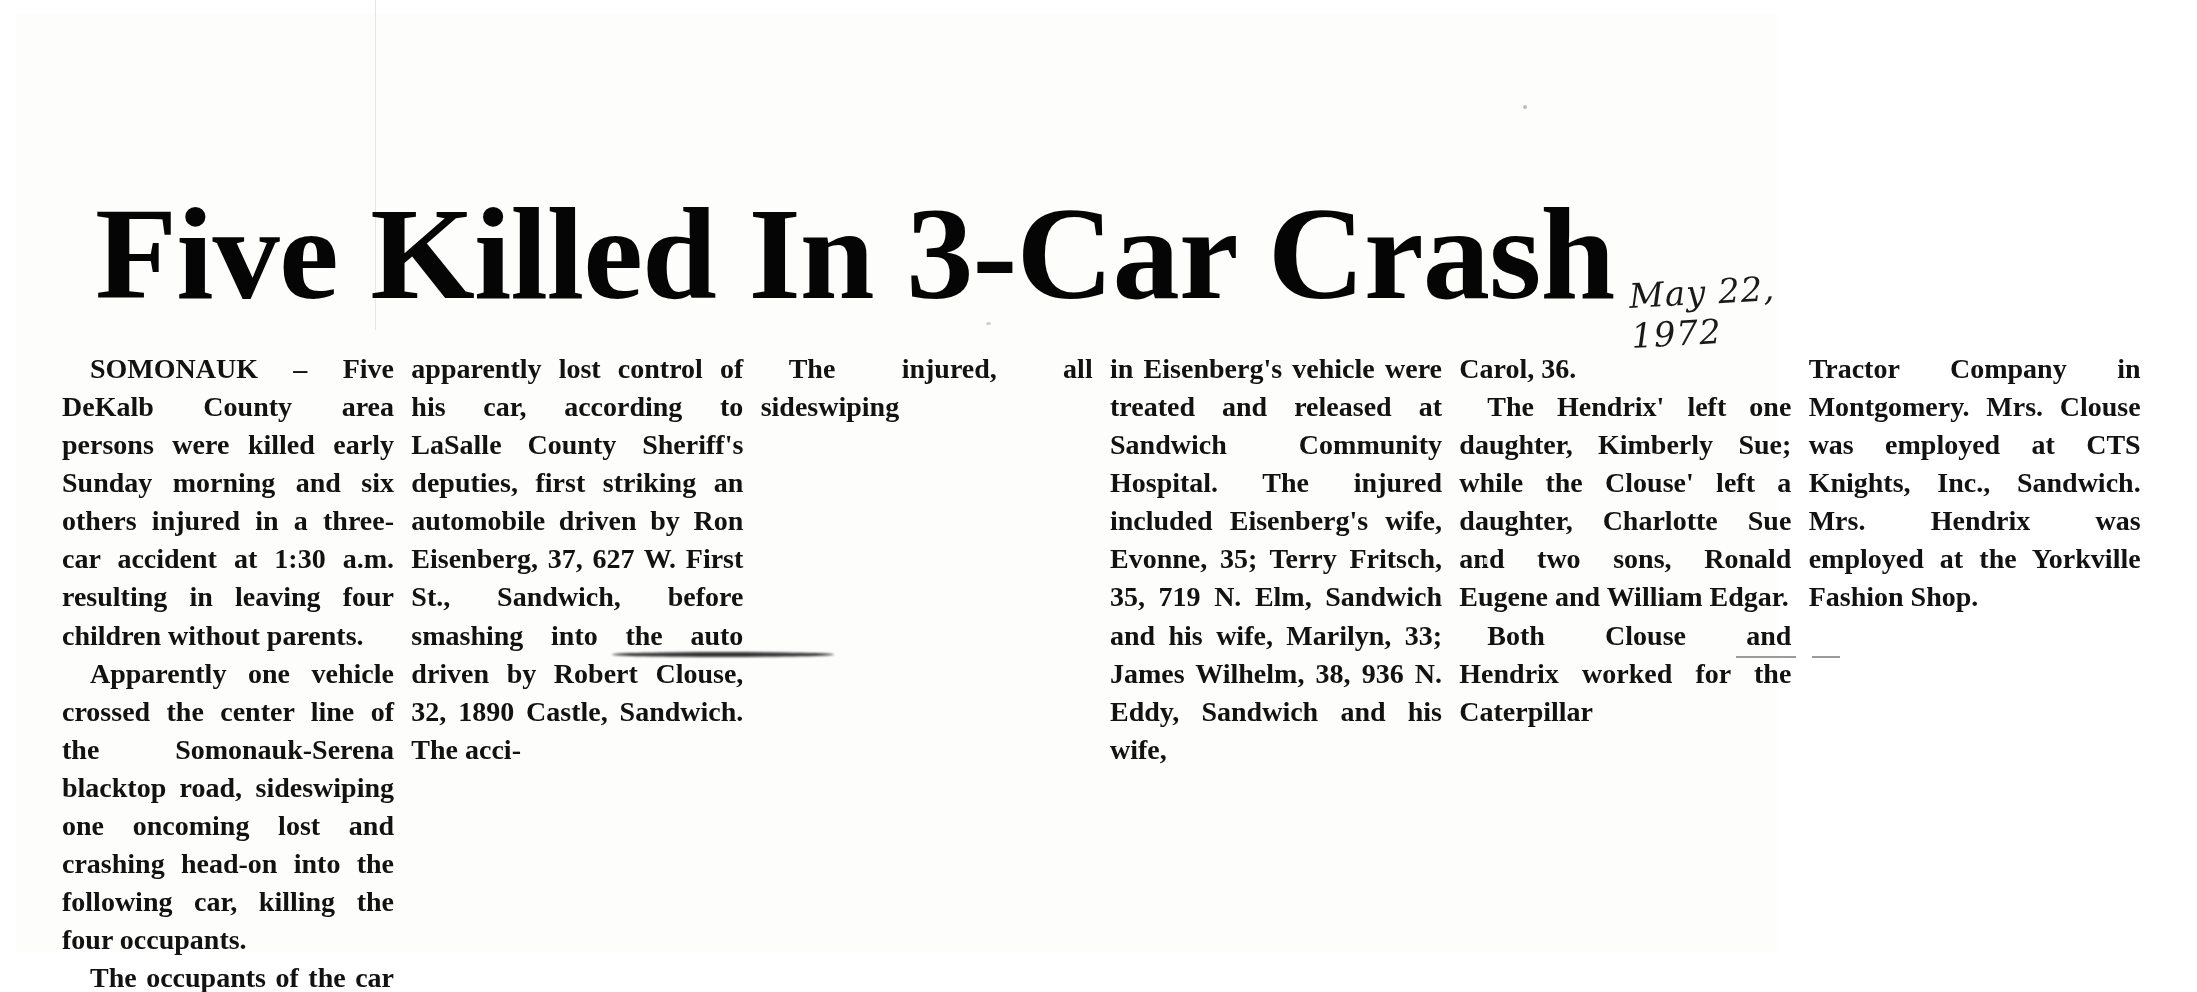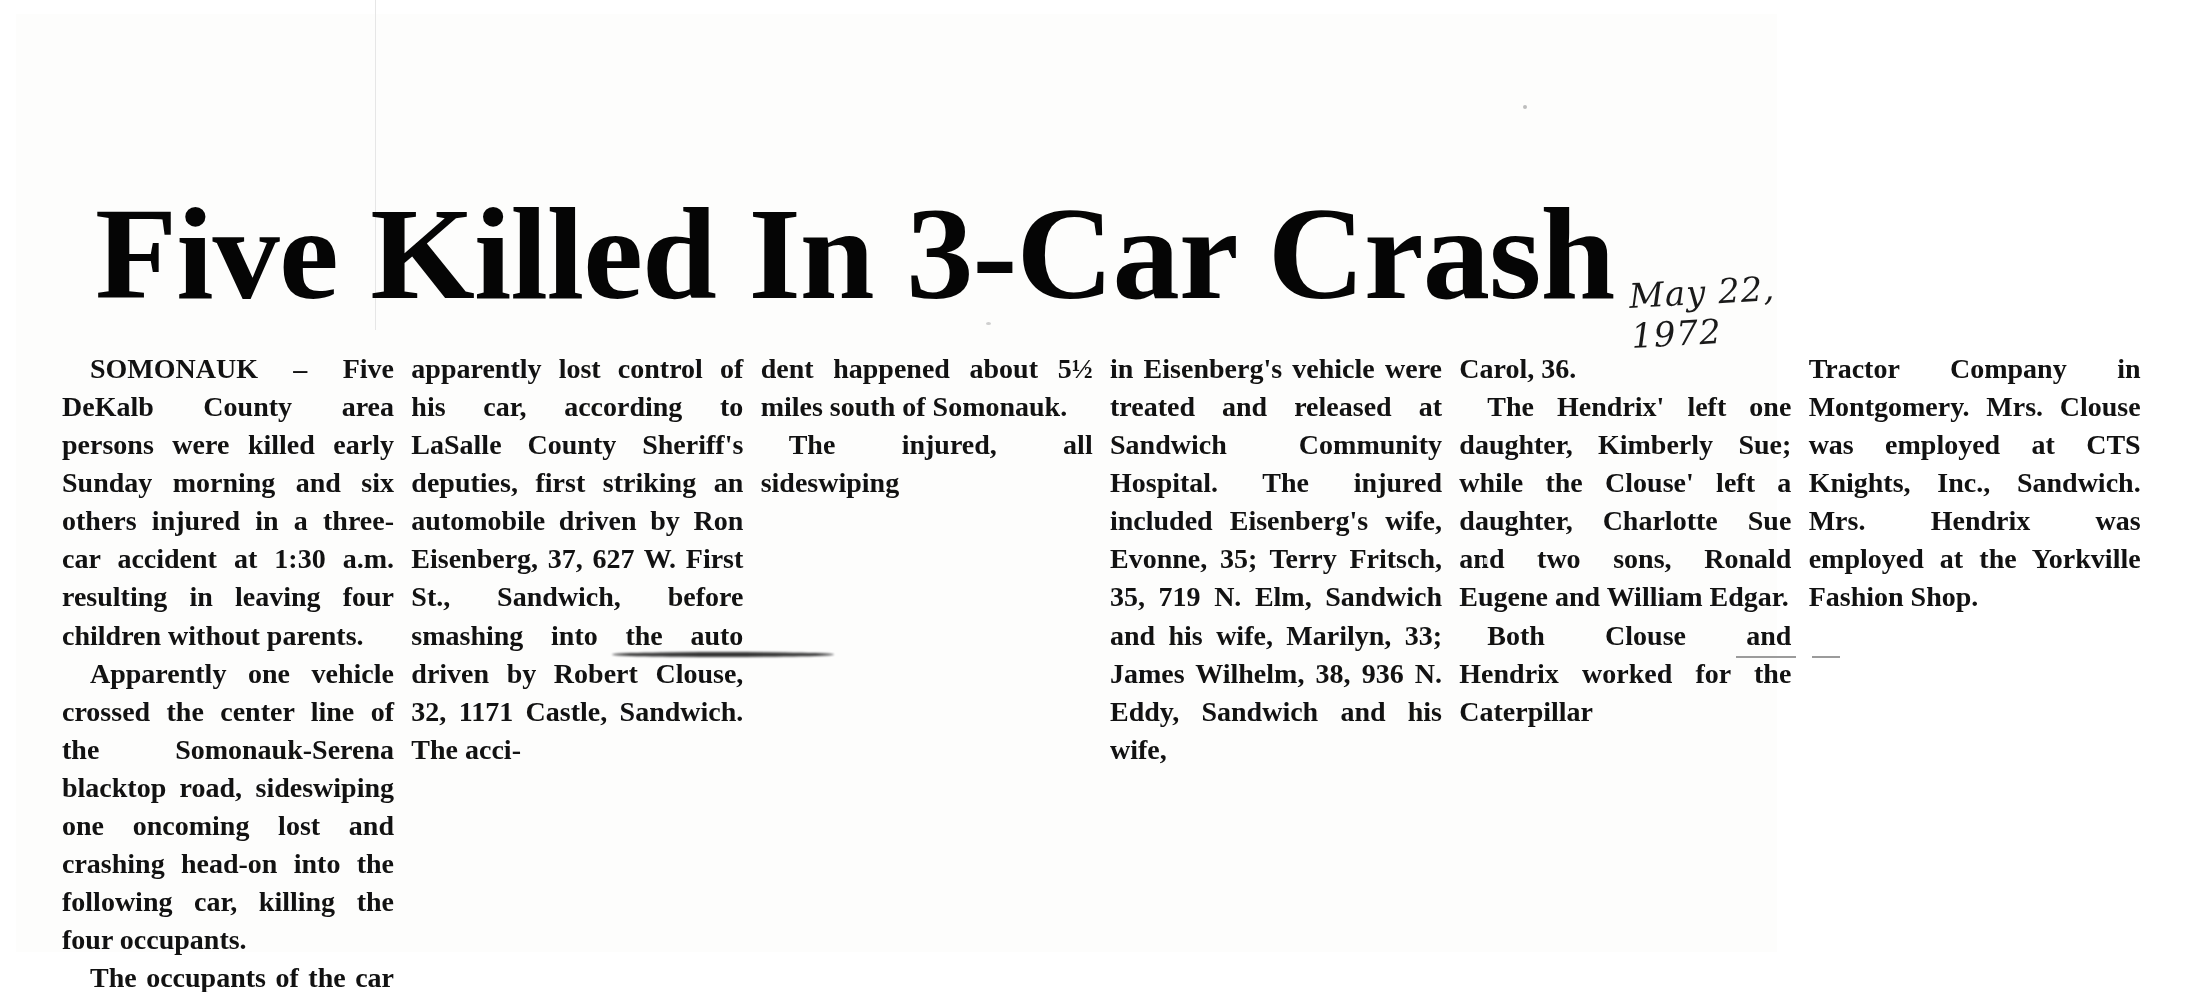--- a/index.html
+++ b/index.html
@@ -198,25 +198,24 @@
   <div class="columns">
 
     <div class="col col-0">
       <p class="indent">SOMONAUK – Five DeKalb County area persons were killed early Sunday morning and six others injured in a three-car accident at 1:30 a.m. resulting in leaving four children without parents.</p>
       <p class="indent">Apparently one vehicle crossed the center line of the Somonauk-Serena blacktop road, sideswiping one oncoming lost and crashing head-on into the following car, killing the four occupants.</p>
       <p class="indent">The occupants of the car sideswiped and the occupants of the car hit head-on, were all returning from a bowling banquet in Triumph.</p>
       <p class="indent">Dennis Butts, 24, Paw Paw,</p>
     </div>
 
     <div class="col col-1">
-      <p>apparently lost control of his car, according to LaSalle County Sheriff's deputies, first striking an automobile driven by Ron Eisenberg, 37, 627 W. First St., Sandwich, before smashing into the auto driven by Robert Clouse, 32, 1171 Castle, Sandwich. The acci-</p>
+      <p>apparently lost control of his car, according to LaSalle County Sheriff's deputies, first striking an automobile driven by Ron Eisenberg, 37, 627 W. First St., Sandwich, before smashing into the auto driven by Robert Clouse, 32, 1890 Castle, Sandwich. The acci-</p>
     </div>
 
     <div class="col col-2">
-      <p>dent happened about 5½ miles south of Somonauk.</p>
       <p class="indent">The injured, all sideswiping</p>
     </div>
 
     <div class="col col-3">
       <p>in Eisenberg's vehicle were treated and released at Sandwich Community Hospital. The injured included Eisenberg's wife, Evonne, 35; Terry Fritsch, 35, 719 N. Elm, Sandwich and his wife, Marilyn, 33; James Wilhelm, 38, 936 N. Eddy, Sandwich and his wife,</p>
     </div>
 
     <div class="col col-4">
       <p>Carol, 36.</p>
       <p class="indent">The Hendrix' left one daughter, Kimberly Sue; while the Clouse' left a daughter, Charlotte Sue and two sons, Ronald Eugene and William Edgar.</p>

